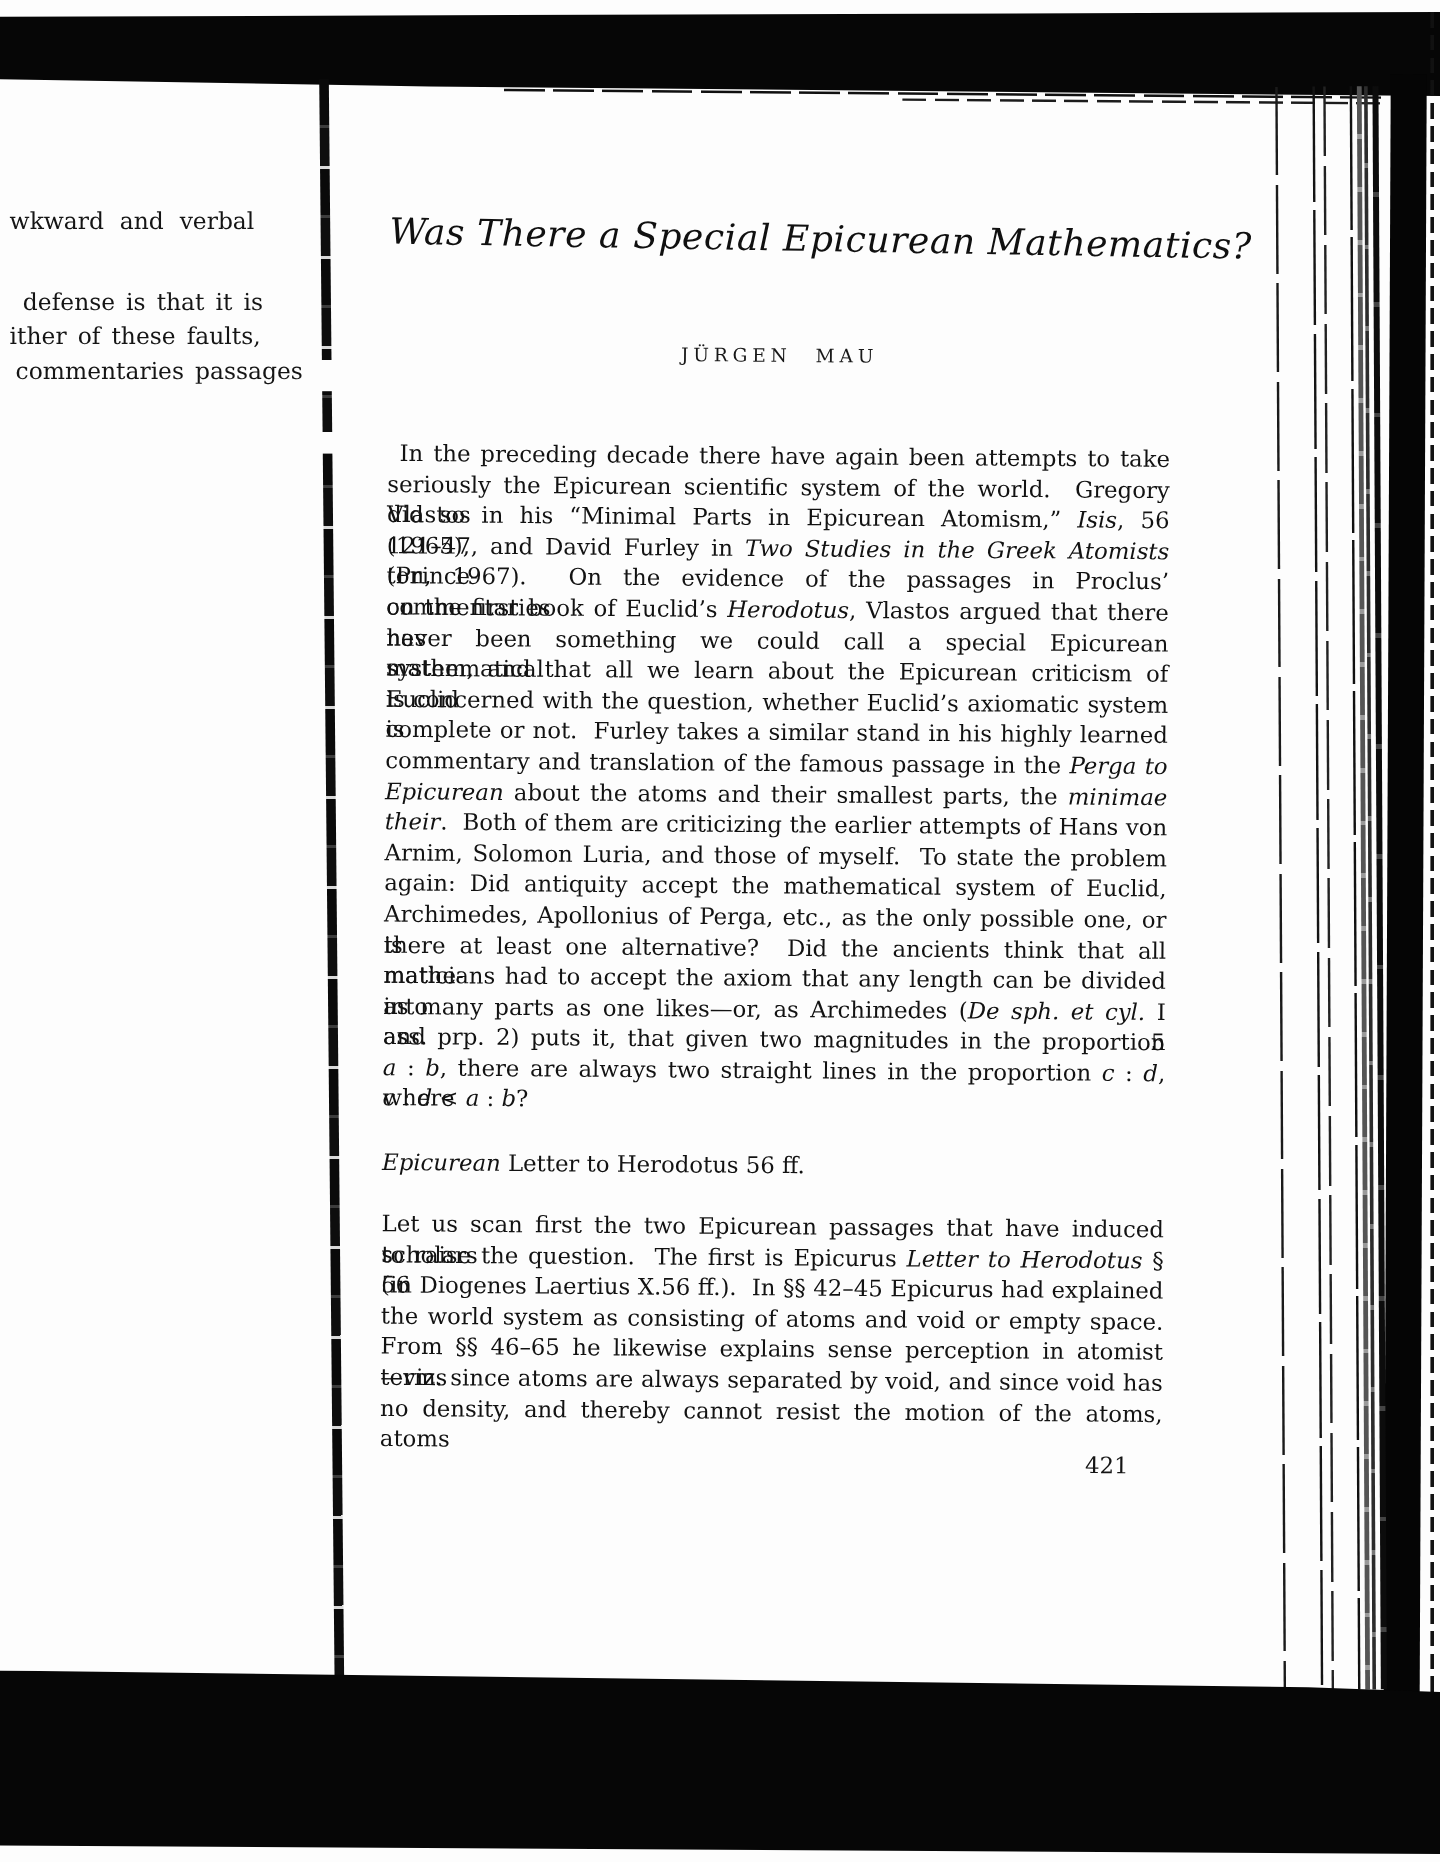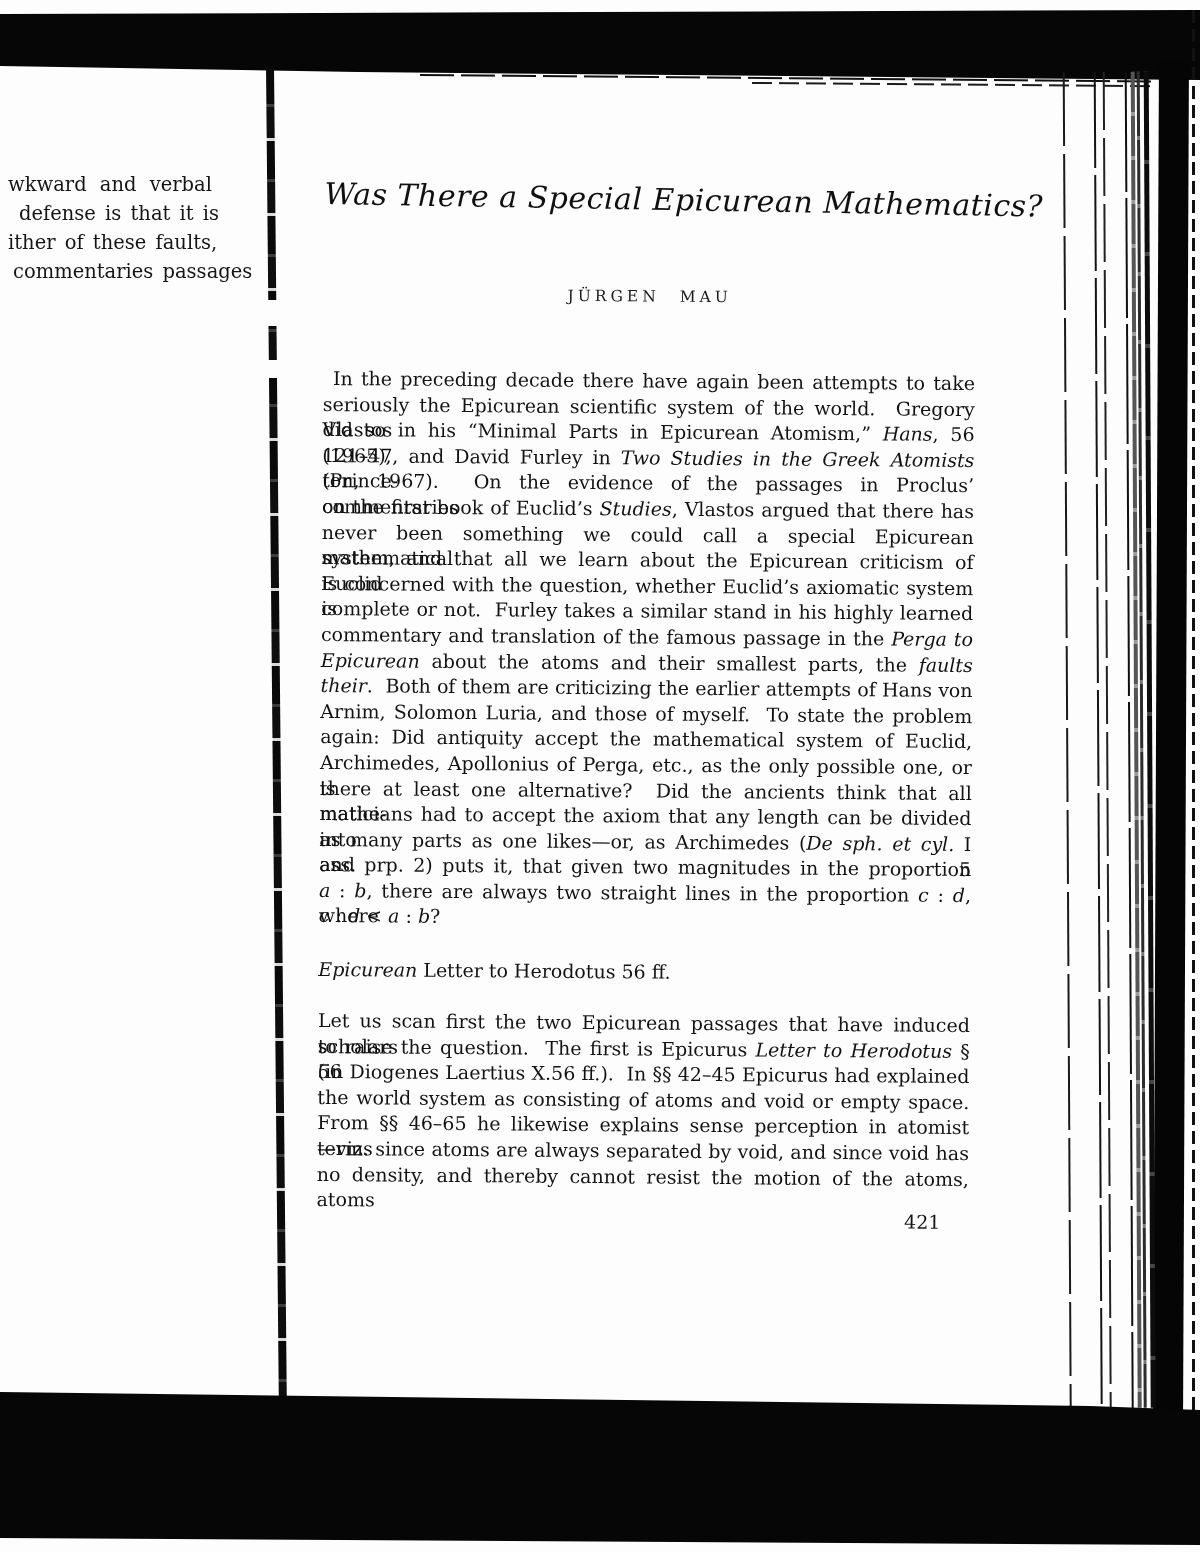--- a/index.html
+++ b/index.html
@@ -63,21 +63,21 @@
   }
 
   
   .left-fragment {
     position: absolute; left: 8px; top: 170px; width: 235px;
     font-size: 19.5px; line-height: 29px; color: #151515;
     word-spacing: 3px;
   }
   .lf-line { white-space: nowrap; }
   .lf-line:nth-child(1) { word-spacing: 7px; }
-  .lf-line:nth-child(2) { margin-left: 11px; }
+  .lf-line:nth-child(2) { margin-left: 11px; margin-top: 38px; }
   .lf-line:nth-child(4) { margin-left: 5px; }
 
   
   .page-content {
     position: absolute; left: 326px; top: 0; width: 652px; height: 1400px;
     transform: rotate(0.45deg); transform-origin: 0 0;
     color: #121212;
   }
   .doc-title {
     position: absolute; top: 176px; left: 0; width: 100%;
@@ -143,30 +143,30 @@
 
   <div class="page-content">
 
     <div class="doc-title">Was There a Special Epicurean Mathematics?</div>
 
     <div class="doc-author">JÜRGEN MAU</div>
 
     <div class="para para-1">
         <div class="tline">In the preceding decade there have again been attempts to take</div>
         <div class="tline">seriously the Epicurean scientific system of the world.&nbsp; Gregory Vlastos</div>
-        <div class="tline">did so in his “Minimal Parts in Epicurean Atomism,” <i>Hans</i>, 56 (1965),</div>
+        <div class="tline">did so in his “Minimal Parts in Epicurean Atomism,” <i>Isis</i>, 56 (1965),</div>
         <div class="tline">121–47, and David Furley in <i>Two Studies in the Greek Atomists</i> (Prince-</div>
         <div class="tline">ton, 1967).&nbsp; On the evidence of the passages in Proclus’ commentaries</div>
-        <div class="tline">on the first book of Euclid’s <i>Studies</i>, Vlastos argued that there has</div>
+        <div class="tline">on the first book of Euclid’s <i>Herodotus</i>, Vlastos argued that there has</div>
         <div class="tline">never been something we could call a special Epicurean mathematical</div>
         <div class="tline">system, and that all we learn about the Epicurean criticism of Euclid</div>
         <div class="tline">is concerned with the question, whether Euclid’s axiomatic system is</div>
         <div class="tline">complete or not.&nbsp; Furley takes a similar stand in his highly learned</div>
         <div class="tline">commentary and translation of the famous passage in the <i>Perga to</i></div>
-        <div class="tline"><i>Epicurean</i> about the atoms and their smallest parts, the <i>faults</i></div>
+        <div class="tline"><i>Epicurean</i> about the atoms and their smallest parts, the <i>minimae</i></div>
         <div class="tline"><i>their</i>.&nbsp; Both of them are criticizing the earlier attempts of Hans von</div>
         <div class="tline">Arnim, Solomon Luria, and those of myself.&nbsp; To state the problem</div>
         <div class="tline">again: Did antiquity accept the mathematical system of Euclid,</div>
         <div class="tline">Archimedes, Apollonius of Perga, etc., as the only possible one, or is</div>
         <div class="tline">there at least one alternative?&nbsp; Did the ancients think that all mathe-</div>
         <div class="tline">maticians had to accept the axiom that any length can be divided into</div>
         <div class="tline">as many parts as one likes—or, as Archimedes (<i>De sph. et cyl.</i> I ass. 5</div>
         <div class="tline">and prp. 2) puts it, that given two magnitudes in the proportion</div>
         <div class="tline"><i>a</i> : <i>b</i>, there are always two straight lines in the proportion <i>c</i> : <i>d</i>, where</div>
         <div class="tline last"><i>c</i> : <i>d</i> &lt; <i>a</i> : <i>b</i>?</div>

